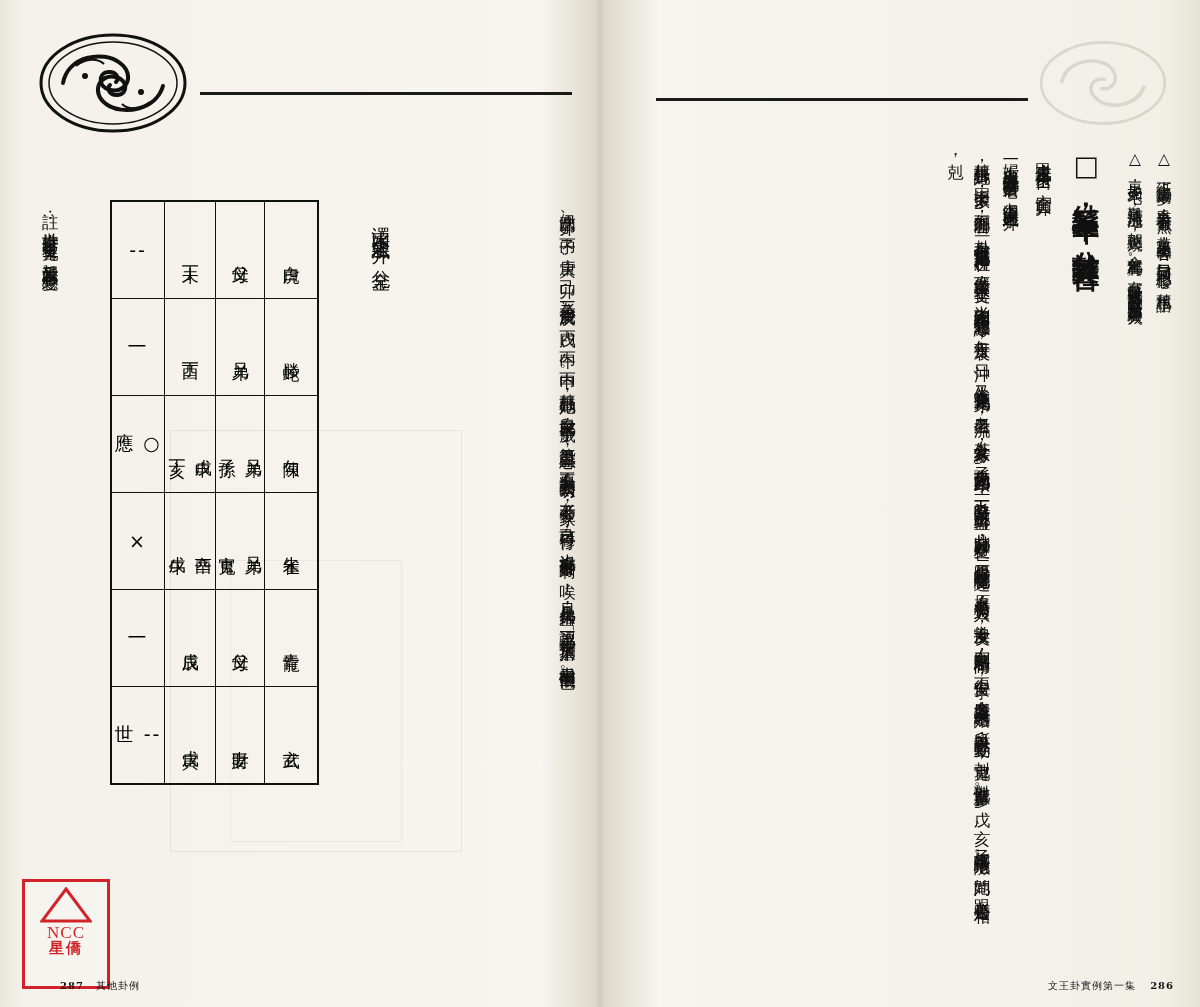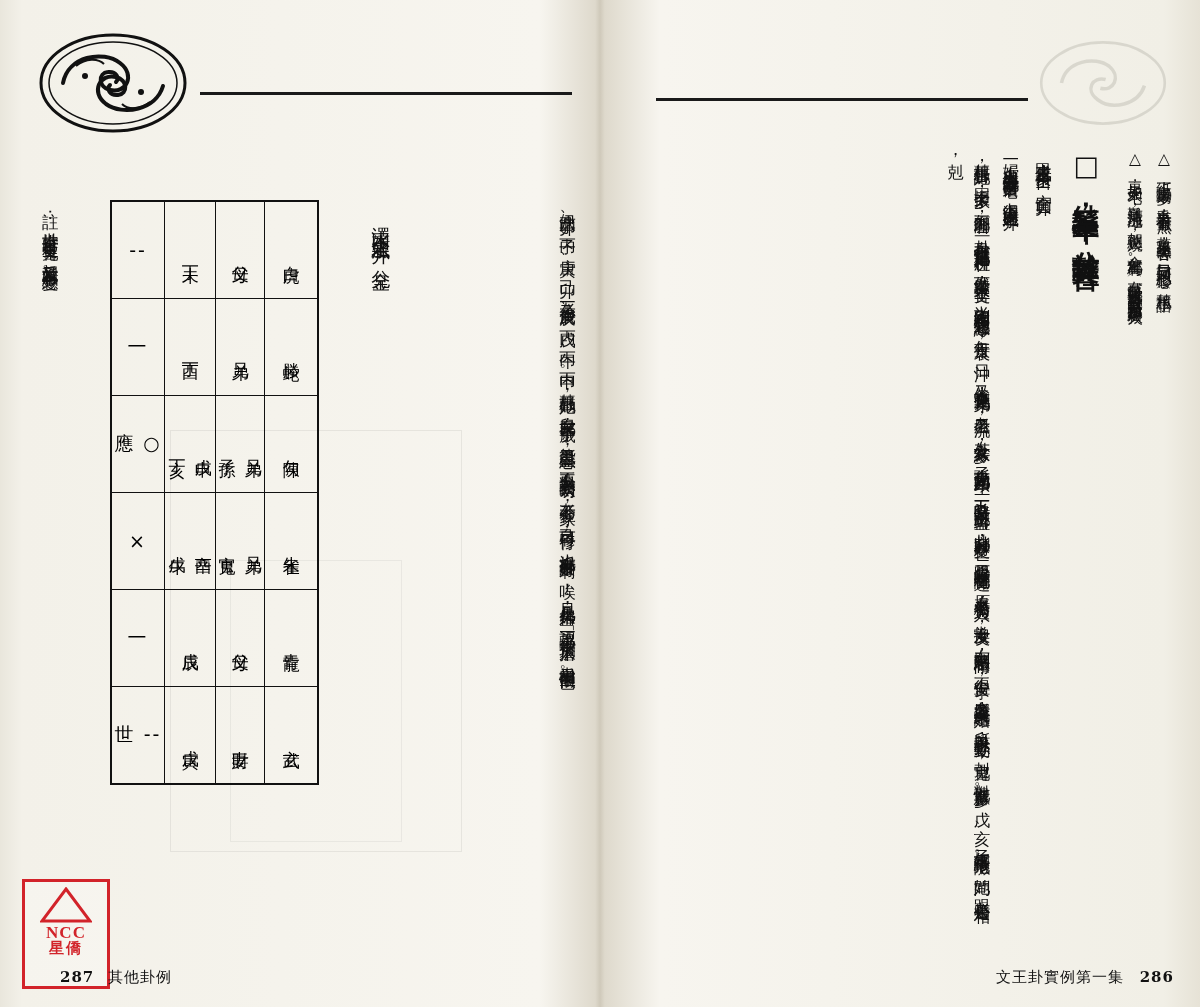--- a/index.html
+++ b/index.html
@@ -92,41 +92,41 @@
     display:inline-block;
   }
   .col-w1{width:52px;}  
   .col-w2{width:50px;}  
   .col-w3{width:48px;}  
   .col-w4{width:52px;}  
   .yao{font-size:19px;letter-spacing:2px;font-family:"DejaVu Sans",sans-serif;}
 
   
   .footer{
-    position:absolute;bottom:20px;font-size:15px;color:#111;
+    position:absolute;bottom:14px;font-size:10px;color:#111;
     font-family:"DejaVu Serif","Liberation Serif",serif;
   }
   .footer-right{right:26px;letter-spacing:1px;text-align:center;}
   .footer-left{left:60px;letter-spacing:1px;}
   .pgnum{font-family:"DejaVu Serif",serif;font-weight:bold;}
 
   
   .stamp{
     position:absolute;left:22px;bottom:18px;width:88px;height:110px;
     border:3px solid #d2232a;
     display:flex;flex-direction:column;align-items:center;justify-content:flex-start;
     box-sizing:border-box;background:rgba(255,255,255,.25);
   }
   .stamp .tri{
     width:0;height:0;border-left:26px solid transparent;border-right:26px solid transparent;
     border-bottom:36px solid transparent;
     position:relative;margin-top:5px;
   }
   .stamp .tri svg{position:absolute;left:-26px;top:0;}
-  .stamp .ncc{color:#d2232a;font-weight:bold;font-size:17px;letter-spacing:1px;line-height:1;margin-top:1px;font-family:"Liberation Serif",serif;}
+  .stamp .ncc{color:#d2232a;font-weight:normal;font-size:17px;letter-spacing:1px;line-height:1;margin-top:1px;font-family:"Liberation Serif",serif;}
   .stamp .cn{color:#d2232a;font-weight:bold;font-size:15px;letter-spacing:2px;line-height:1.05;}
 
   
   .bleed{
     position:absolute;left:150px;top:400px;width:260px;height:560px;
     opacity:.12;pointer-events:none;
   }
   .bleed .vt{font-size:15px;}
   .bleed-box{
     position:absolute;left:170px;top:430px;width:290px;height:420px;

